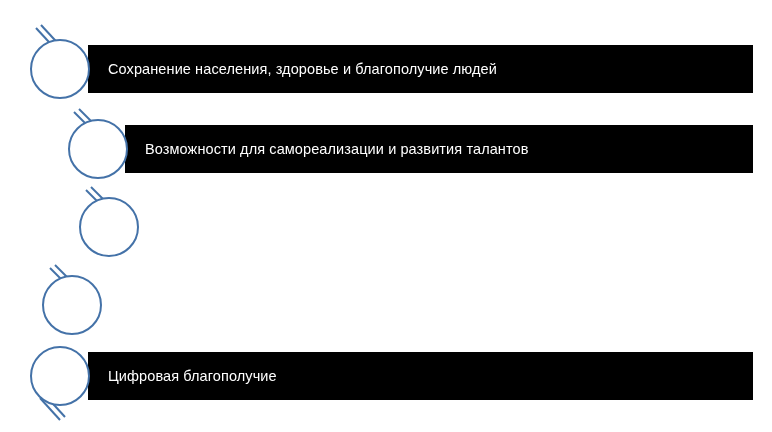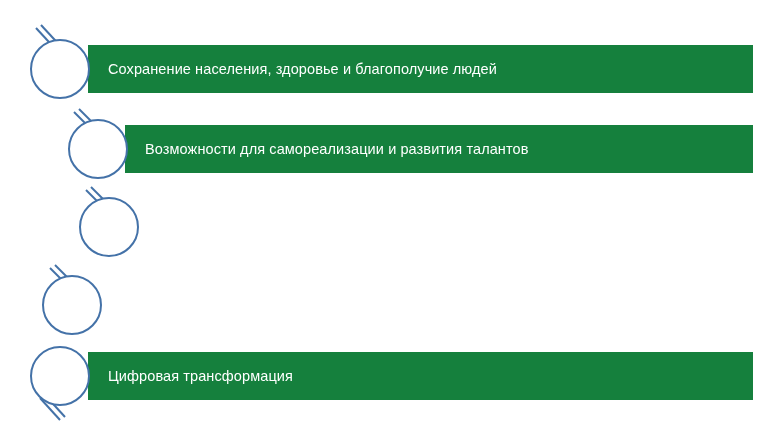--- a/index.html
+++ b/index.html
@@ -23,21 +23,21 @@
     left: 0;
     top: 0;
     width: 772px;
     height: 432px;
     pointer-events: none;
   }
   .bar {
     position: absolute;
     top: 0;
     height: 48px;
-    background: #15803d;
+    background: #000000;
     display: flex;
     align-items: center;
     box-sizing: border-box;
   }
   .bar-label {
     color: #ffffff;
     font-size: 14.5px;
     letter-spacing: 0.1px;
     white-space: nowrap;
   }
@@ -79,17 +79,17 @@
   <div class="bar" style="left:125px; width:628px; top:125px;">
     <span class="bar-label" style="margin-left:20px;">Возможности для самореализации и развития талантов</span>
   </div>
   <div class="circle" style="left:68px; top:119px;"></div>
 
   <div class="circle" style="left:79px; top:197px;"></div>
 
   <div class="circle" style="left:42px; top:275px;"></div>
 
   <div class="bar" style="left:88px; width:665px; top:352px;">
-    <span class="bar-label" style="margin-left:20px;">Цифровая трансформация</span>
+    <span class="bar-label" style="margin-left:20px;">Цифровая благополучие</span>
   </div>
   <div class="circle" style="left:30px; top:346px;"></div>
 
 </div>
 
 </body></html>

